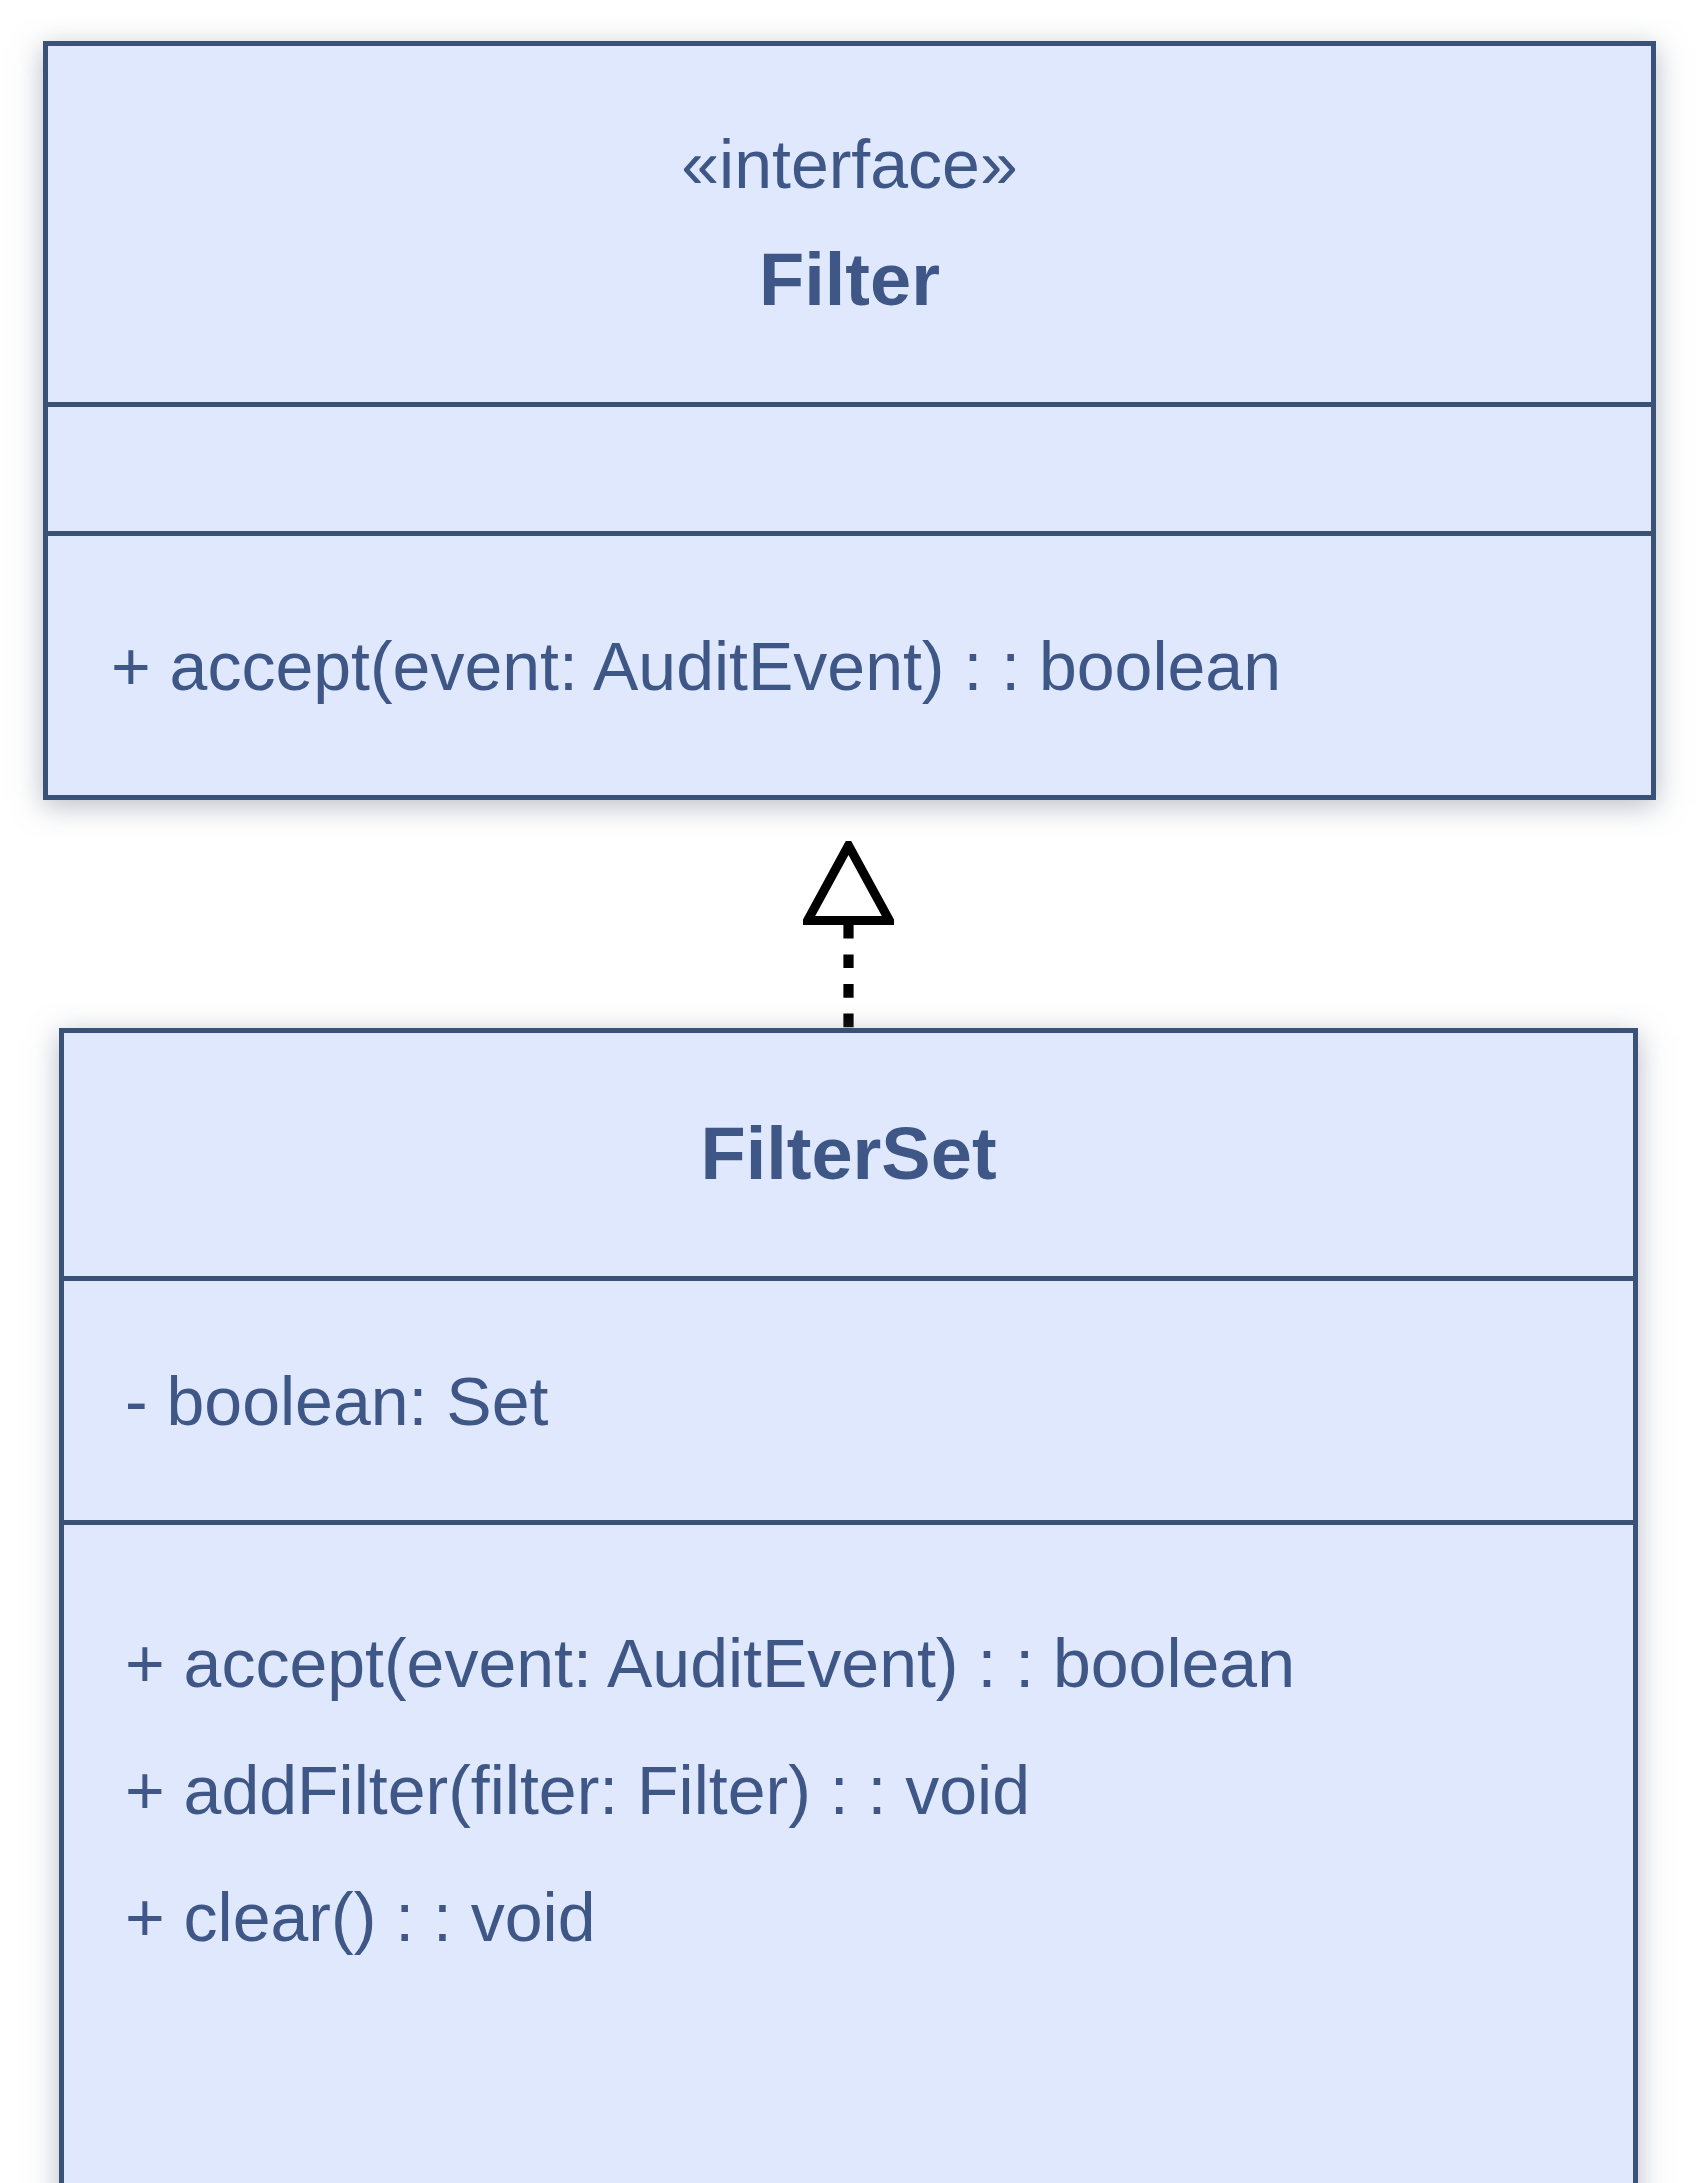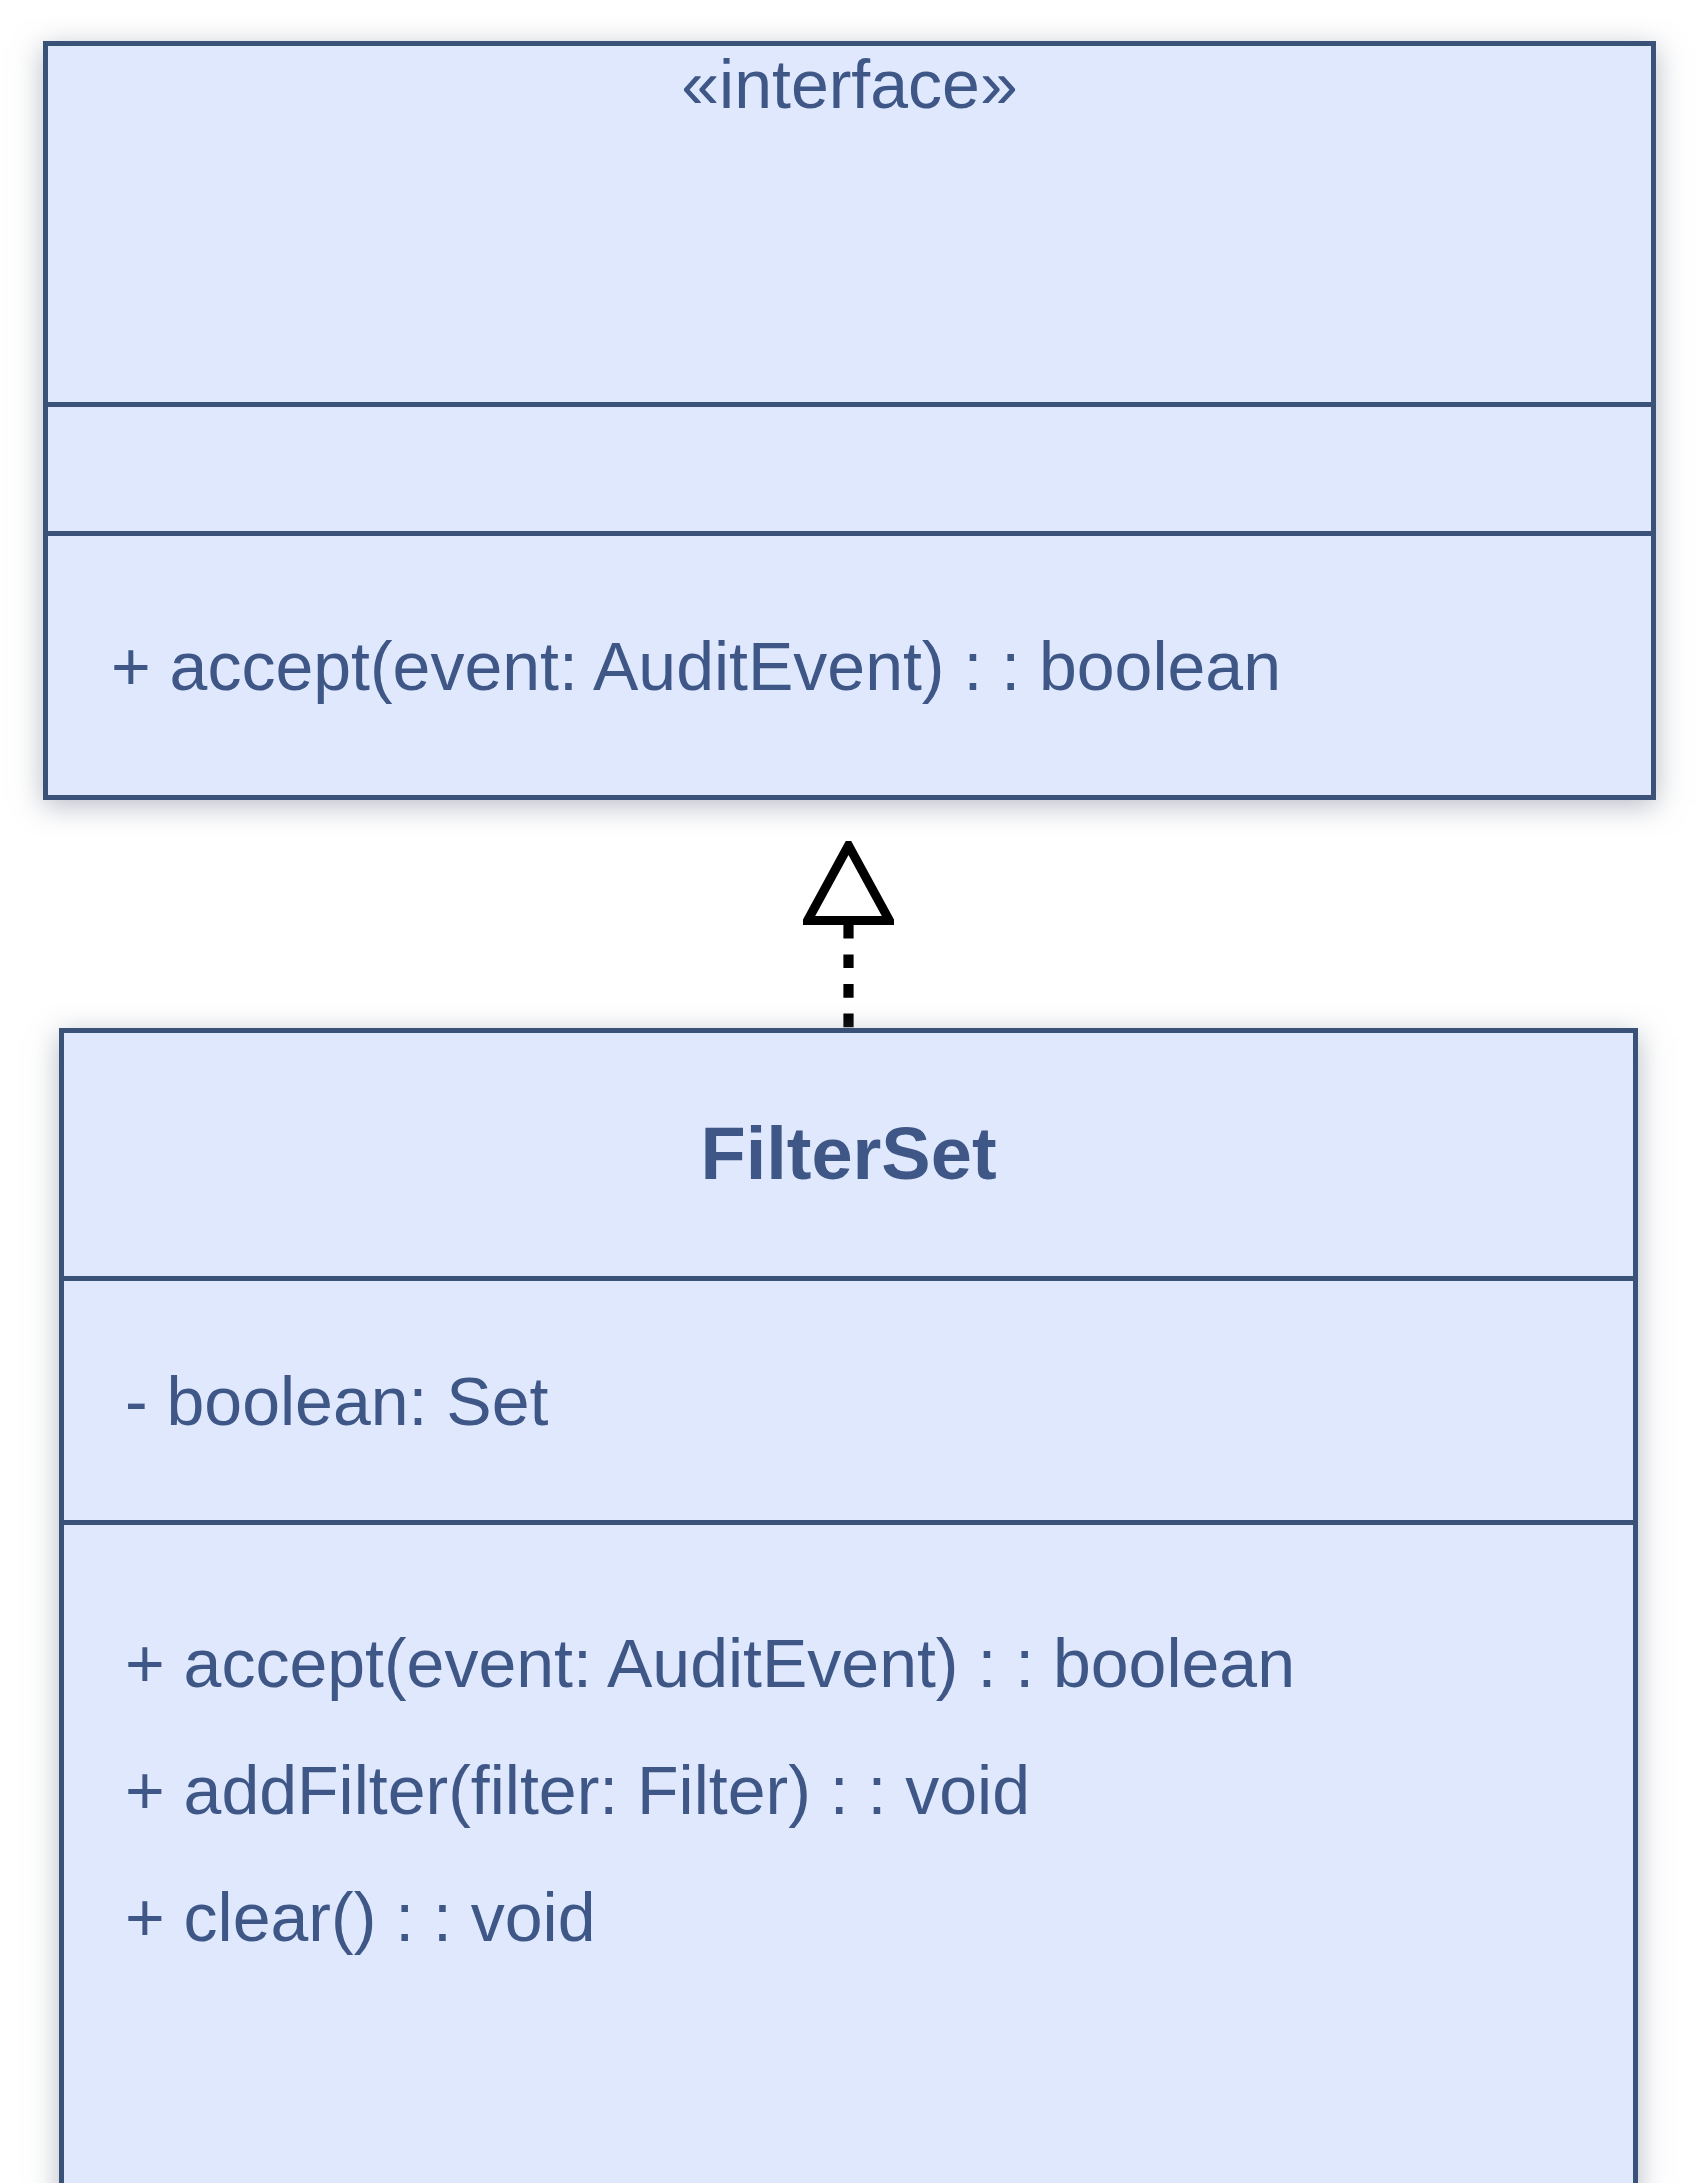--- a/index.html
+++ b/index.html
@@ -42,21 +42,21 @@
   }
   .compartment + .compartment {
     border-top: 5.7px solid #3a5278;
   }
   
   #filter-box .title-compartment {
     height: 356px;
     display: flex;
     flex-direction: column;
     align-items: center;
-    justify-content: flex-start;
+    justify-content: center;
     gap: 36px;
   }
   #filter-box .attrs-compartment {
     height: 129px;
   }
   #filter-box .methods-compartment {
     flex: 1;
     display: flex;
     flex-direction: column;
     justify-content: center;
@@ -114,20 +114,21 @@
   }
 </style>
 </head>
 <body>
 
 <div class="canvas">
 
   <section class="uml-class" id="filter-box">
     <div class="compartment title-compartment">
       <div class="stereotype">«interface»</div>
+      <div class="class-name">Filter</div>
     </div>
     <div class="compartment attrs-compartment"></div>
     <div class="compartment methods-compartment">
       <div class="member">+ accept(event: AuditEvent) : : boolean</div>
     </div>
   </section>
 
   <div class="realization-arrow">
     <svg viewBox="0 0 160 400" xmlns="http://www.w3.org/2000/svg">
       <polygon points="80,8 8,140 152,140" fill="#ffffff" stroke="#000000" stroke-width="16" stroke-linejoin="miter"></polygon>

